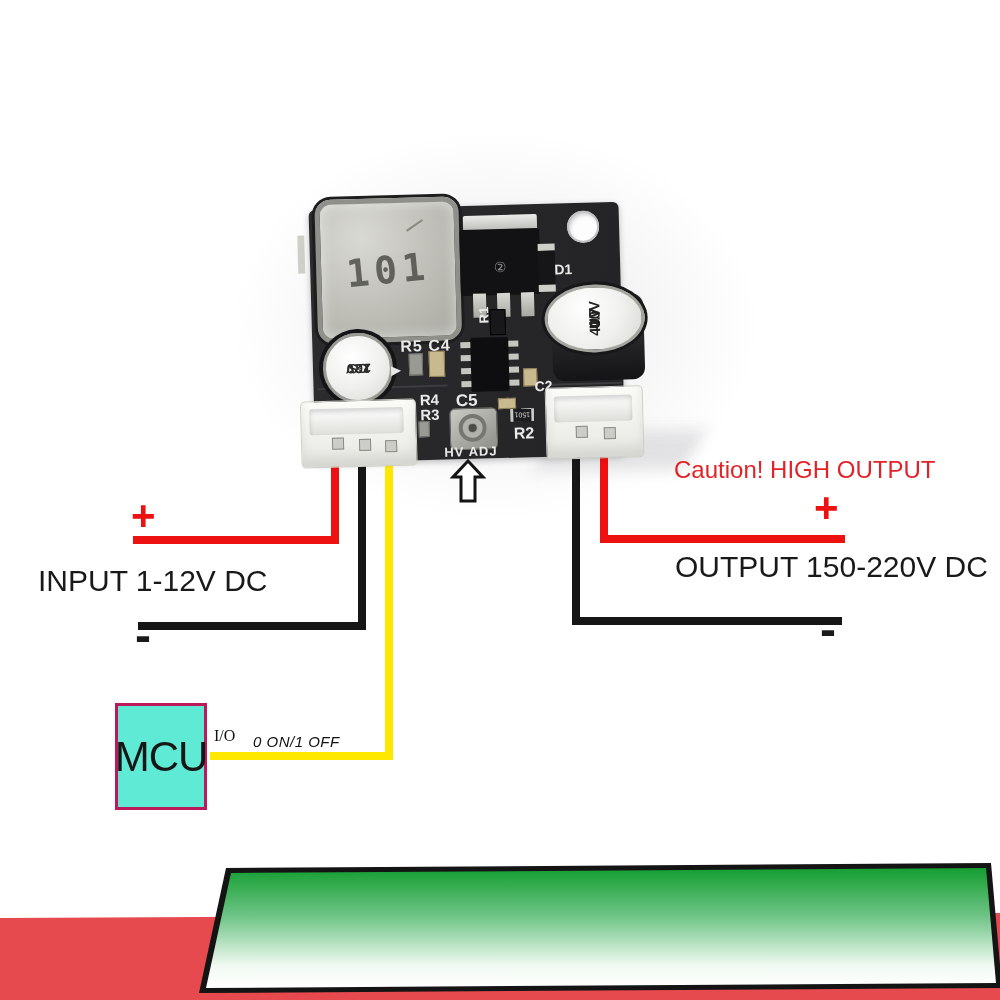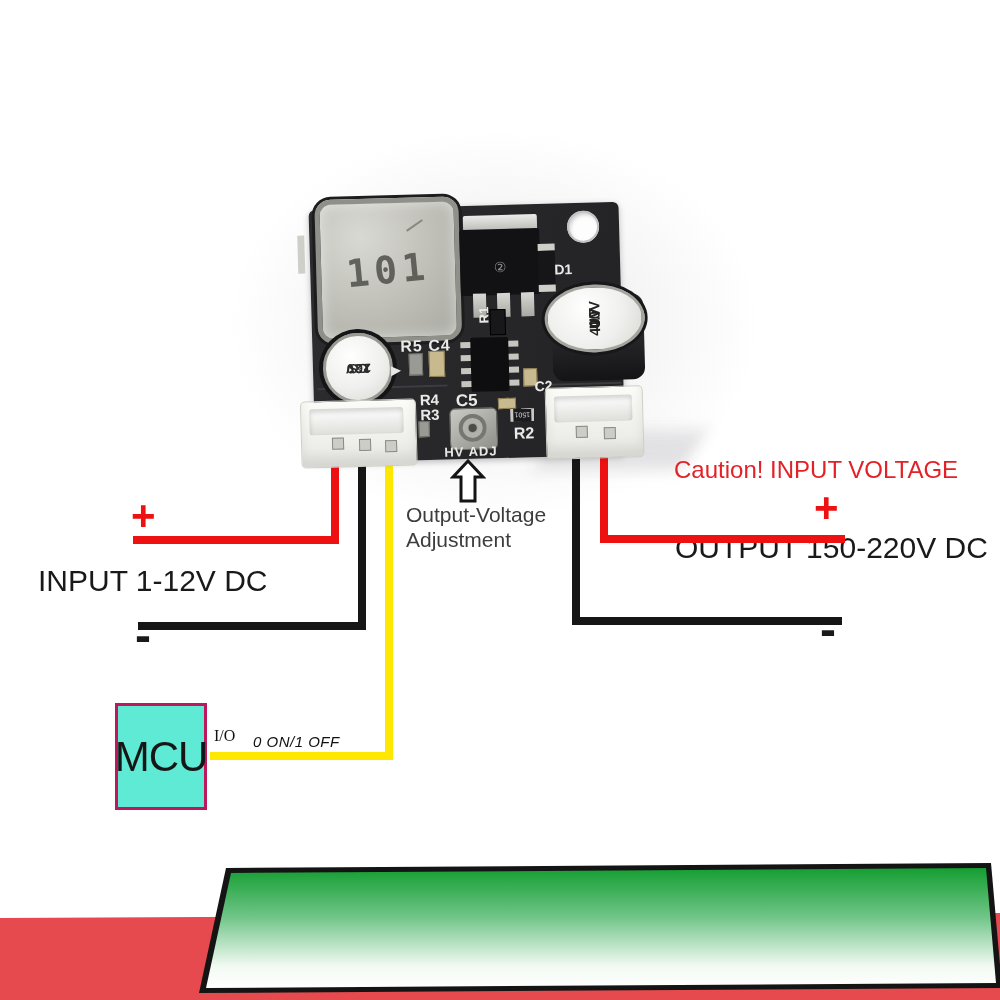--- a/index.html
+++ b/index.html
@@ -28,21 +28,21 @@
 
   .plus{font-size:42px;font-weight:bold;color:var(--wire-red);line-height:36px;}
   .minus{font-size:48px;font-weight:bold;color:#1a1a1a;line-height:36px;}
   #in-plus{left:131px;top:498px;}
   #in-minus{left:135px;top:618px;}
   #out-plus{left:814px;top:490px;}
   #out-minus{left:820px;top:612px;}
 
   .big-label{font-size:30px;color:#191919;letter-spacing:0px;white-space:nowrap;}
   #input-label{left:38px;top:564px;}
-  #output-label{left:675px;top:531px;}
+  #output-label{left:675px;top:550px;}
   #caution-label{left:674px;top:456px;font-size:24px;color:var(--caution-red);white-space:nowrap;}
   #adjustment-label{left:406px;top:502px;font-size:21px;color:#3d3d3d;line-height:25px;}
 
   
   #mcu-box{left:115px;top:703px;width:86px;height:101px;border:3px solid #be185d;background:#5eead4;
            display:flex;align-items:center;justify-content:center;z-index:2;}
   #mcu-label{font-size:42px;color:#161616;letter-spacing:-1px;}
   #io-label{left:214px;top:727px;font-size:16px;color:#111;font-family:"Liberation Serif",serif;}
   #io-logic-label{left:253px;top:733px;font-size:15px;color:#111;letter-spacing:.5px;white-space:nowrap;font-style:italic;}
 
@@ -162,25 +162,21 @@
   <div class="wire" id="wire-out-red-v"></div>
   <div class="wire" id="wire-out-red-h"></div>
 
   <div class="abs plus" id="in-plus">+</div>
   <div class="abs minus" id="in-minus">-</div>
   <div class="abs plus" id="out-plus">+</div>
   <div class="abs minus" id="out-minus">-</div>
 
   <div class="abs big-label" id="input-label">INPUT 1-12V DC</div>
   <div class="abs big-label" id="output-label">OUTPUT 150-220V DC</div>
-  <div class="abs" id="caution-label">Caution! INPUT VOLTAGE</div>
-  <div class="abs" id="adjustment-label">
-    <div>Output-Voltage</div>
-    <div>Adjustment</div>
-  </div>
+  <div class="abs" id="caution-label">Caution! HIGH OUTPUT</div>
 
   <svg class="abs" id="adj-arrow" width="36" height="44" viewBox="0 0 36 44">
     <polygon points="18,2 33,18 25,18 25,42 11,42 11,18 3,18" fill="#ffffff" stroke="#141414" stroke-width="3" stroke-linejoin="miter"></polygon>
   </svg>
 
   <div class="abs" id="mcu-box">
     <span id="mcu-label">MCU</span>
   </div>
   <div class="abs" id="io-label">I/O</div>
   <div class="abs" id="io-logic-label">0 ON/1 OFF</div>

